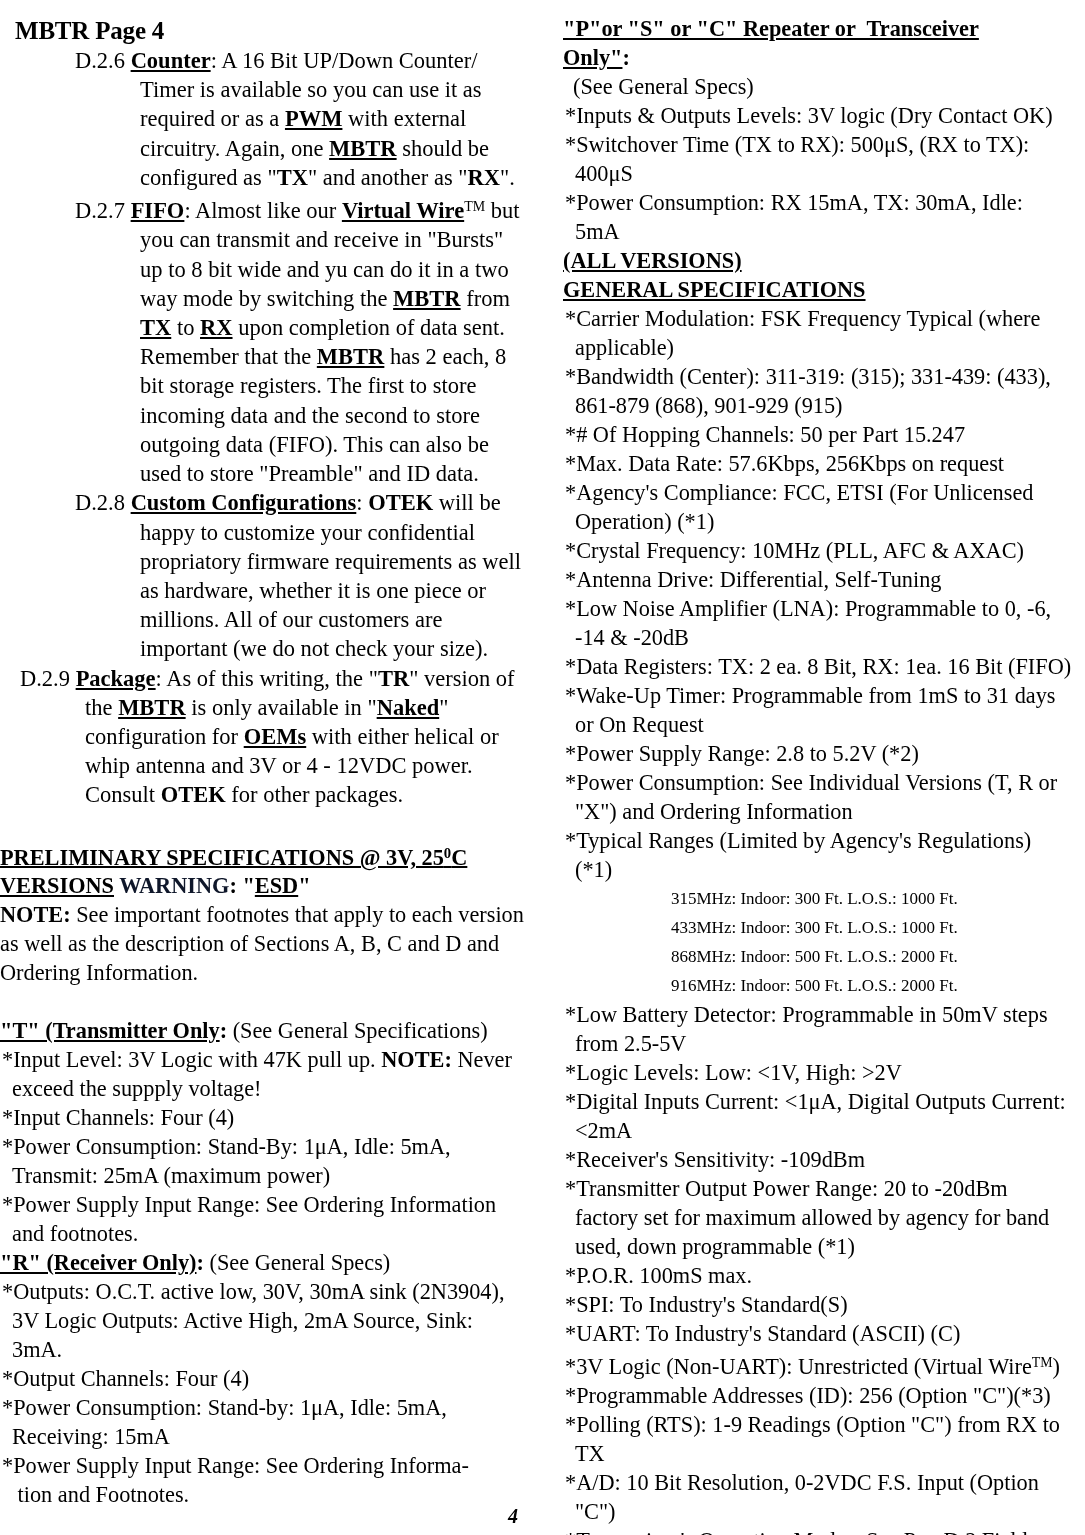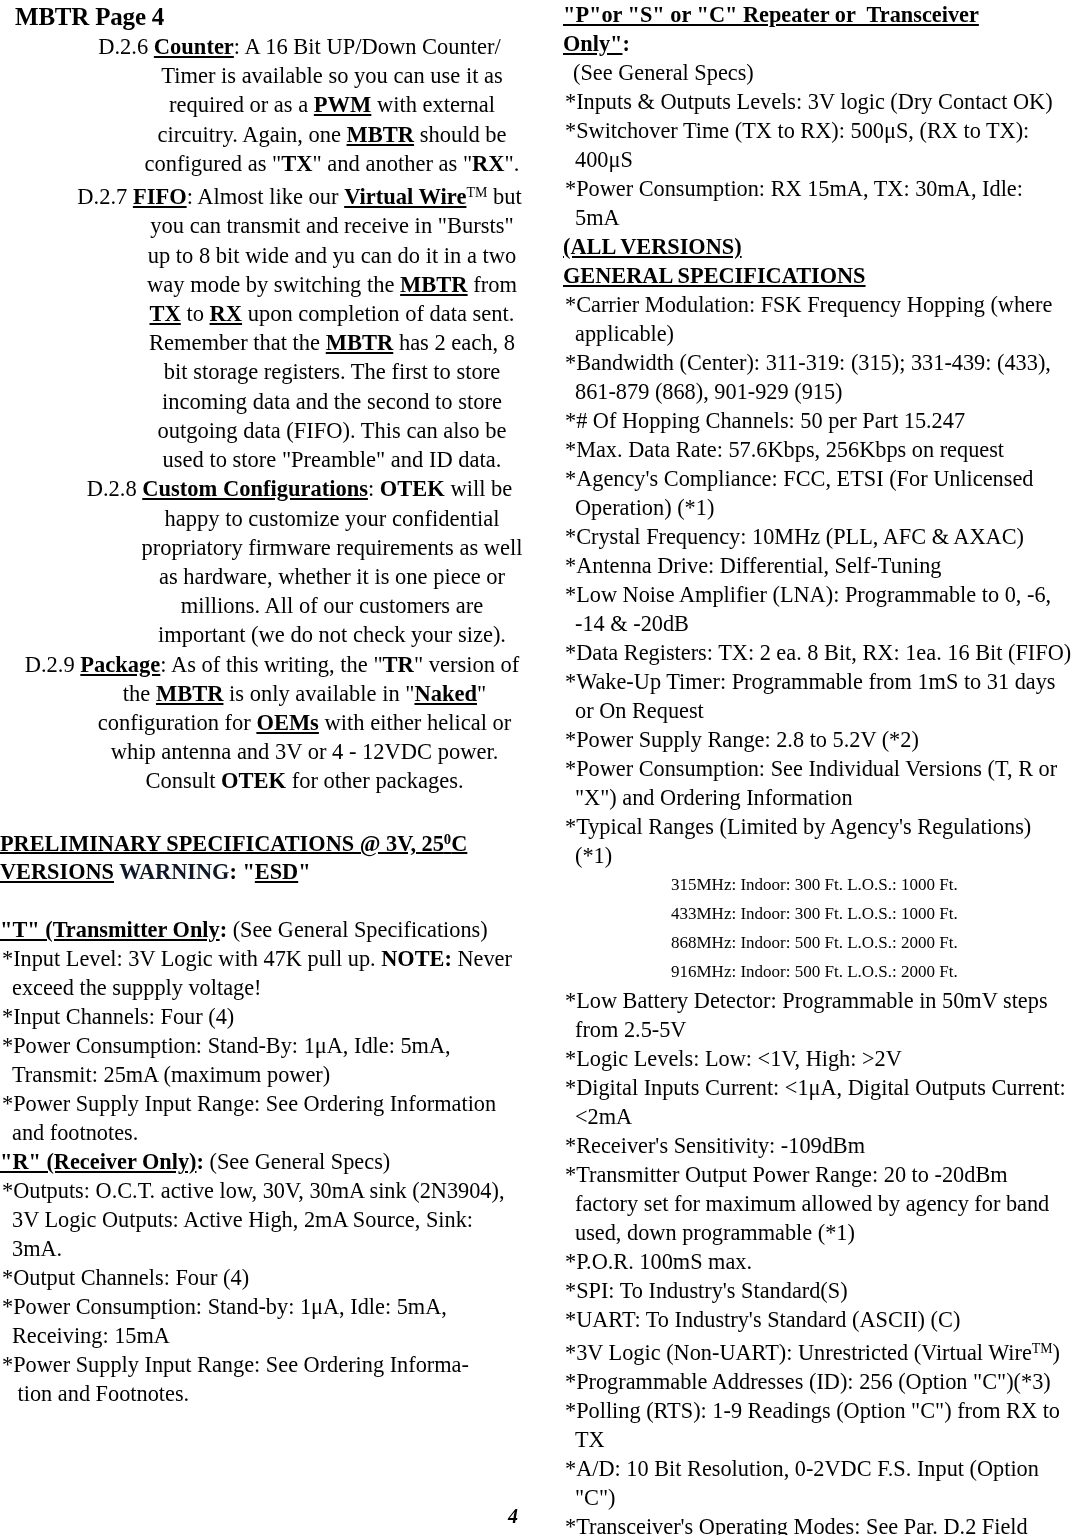--- a/index.html
+++ b/index.html
@@ -15,42 +15,41 @@
     position: relative;
     overflow: hidden;
   }
   .page {
     position: relative;
     width: 1085px;
     height: 1535px;
   }
   .col {
     position: absolute;
-    top: 0;
+    top: 14px;
   }
   .col-left  { left: 0px;   width: 540px; }
   .col-right { left: 563px; width: 522px; }
 
   .page-header {
     font-weight: bold;
     font-size: 25px;
     line-height: 30px;
     margin: 2px 0 0 15px;
     letter-spacing: -0.2px;
   }
 
   
   .para {
     font-size: 22.5px;
     line-height: 29.2px;
     margin: 0;
     padding-left: 140px;
     text-indent: -65px;
     padding-right: 16px;
-    text-align: center;
   }
   .para.shallow {
     padding-left: 85px;
     text-indent: -65px;
   }
 
   
   .spec {
     font-size: 22.3px;
     line-height: 29.0px;
@@ -120,20 +119,21 @@
     <p class="para">D.2.7&nbsp;<b class="ul">FIFO</b>: Almost like our <b class="ul">Virtual Wire</b><sup class="tm">TM</sup> but you can transmit and receive in "Bursts" up to 8 bit wide and yu can do it in a two way mode by switching the <b class="ul">MBTR</b> from <b class="ul">TX</b> to <b class="ul">RX</b> upon completion of data sent. Remember that the <b class="ul">MBTR</b> has 2 each, 8 bit storage registers. The first to store incoming data and the second to store outgoing data (FIFO). This can also be used to store "Preamble" and ID data.</p>
 
     <p class="para">D.2.8&nbsp;<b class="ul">Custom Configurations</b>: <b>OTEK</b> will be happy to customize your confidential propriatory firmware requirements as well as hardware, whether it is one piece or millions. All of our customers are important (we do not check your size).</p>
 
     <p class="para shallow">D.2.9&nbsp;<b class="ul">Package</b>: As of this writing, the "<b>TR</b>" version of the <b class="ul">MBTR</b> is only available in "<b class="ul">Naked</b>" configuration for <b class="ul">OEMs</b> with either helical or whip antenna and 3V or 4 - 12VDC power. Consult <b>OTEK</b> for other packages.</p>
 
     <div class="gap"></div>
 
     <p class="head u">PRELIMINARY SPECIFICATIONS @ 3V, 25<sup class="deg">0</sup>C</p>
     <p class="head"><span class="ul">VERSIONS</span> <span class="warn">WARNING</span>: "<span class="ul">ESD</span>"</p>
+    <p class="plain"><b>NOTE:</b> See important footnotes that apply to each version as well as the description of Sections A, B, C and D and Ordering Information.</p>
 
     <div class="gap"></div>
 
     <p class="head"><span class="ul">"T" (Transmitter Only</span>: <span style="font-weight:normal">(See General Specifications)</span></p>
     <p class="spec">*Input Level: 3V Logic with 47K pull up. <b>NOTE:</b> Never exceed the suppply voltage!</p>
     <p class="spec">*Input Channels: Four (4)</p>
     <p class="spec">*Power Consumption: Stand-By: 1μA, Idle: 5mA, Transmit: 25mA (maximum power)</p>
     <p class="spec">*Power Supply Input Range: See Ordering Information and footnotes.</p>
 
     <p class="head"><span class="ul">"R" (Receiver Only)</span>: <span style="font-weight:normal">(See General Specs)</span></p>
@@ -149,21 +149,21 @@
     <p class="head"><span class="ul">"P"or "S" or "C" Repeater or&nbsp; Transceiver</span></p>
     <p class="head"><span class="ul">Only"</span>:</p>
     <p class="plain ind">(See General Specs)</p>
     <p class="spec">*Inputs &amp; Outputs Levels: 3V logic (Dry Contact OK)</p>
     <p class="spec">*Switchover Time (TX to RX): 500μS, (RX to TX): 400μS</p>
     <p class="spec">*Power Consumption: RX 15mA, TX: 30mA, Idle: 5mA</p>
 
     <p class="head u">(ALL VERSIONS)</p>
     <p class="head u">GENERAL SPECIFICATIONS</p>
 
-    <p class="spec">*Carrier Modulation: FSK Frequency Hopping (where applicable)</p>
+    <p class="spec">*Carrier Modulation: FSK Frequency Typical (where applicable)</p>
     <p class="spec">*Bandwidth (Center): 311-319: (315); 331-439: (433), 861-879 (868), 901-929 (915)</p>
     <p class="spec">*# Of Hopping Channels: 50 per Part 15.247</p>
     <p class="spec">*Max. Data Rate: 57.6Kbps, 256Kbps on request</p>
     <p class="spec">*Agency's Compliance: FCC, ETSI (For Unlicensed Operation) (*1)</p>
     <p class="spec">*Crystal Frequency: 10MHz (PLL, AFC &amp; AXAC)</p>
     <p class="spec">*Antenna Drive: Differential, Self-Tuning</p>
     <p class="spec">*Low Noise Amplifier (LNA): Programmable to 0, -6, -14 &amp; -20dB</p>
     <p class="spec">*Data Registers: TX: 2 ea. 8 Bit, RX: 1ea. 16 Bit (FIFO)</p>
     <p class="spec">*Wake-Up Timer: Programmable from 1mS to 31 days or On Request</p>
     <p class="spec">*Power Supply Range: 2.8 to 5.2V (*2)</p>

